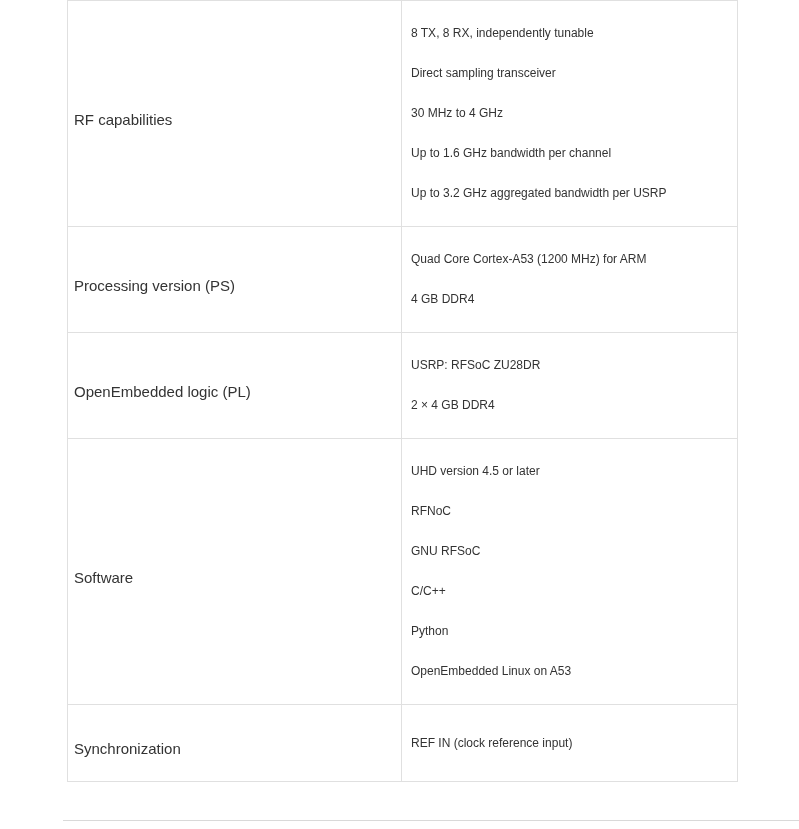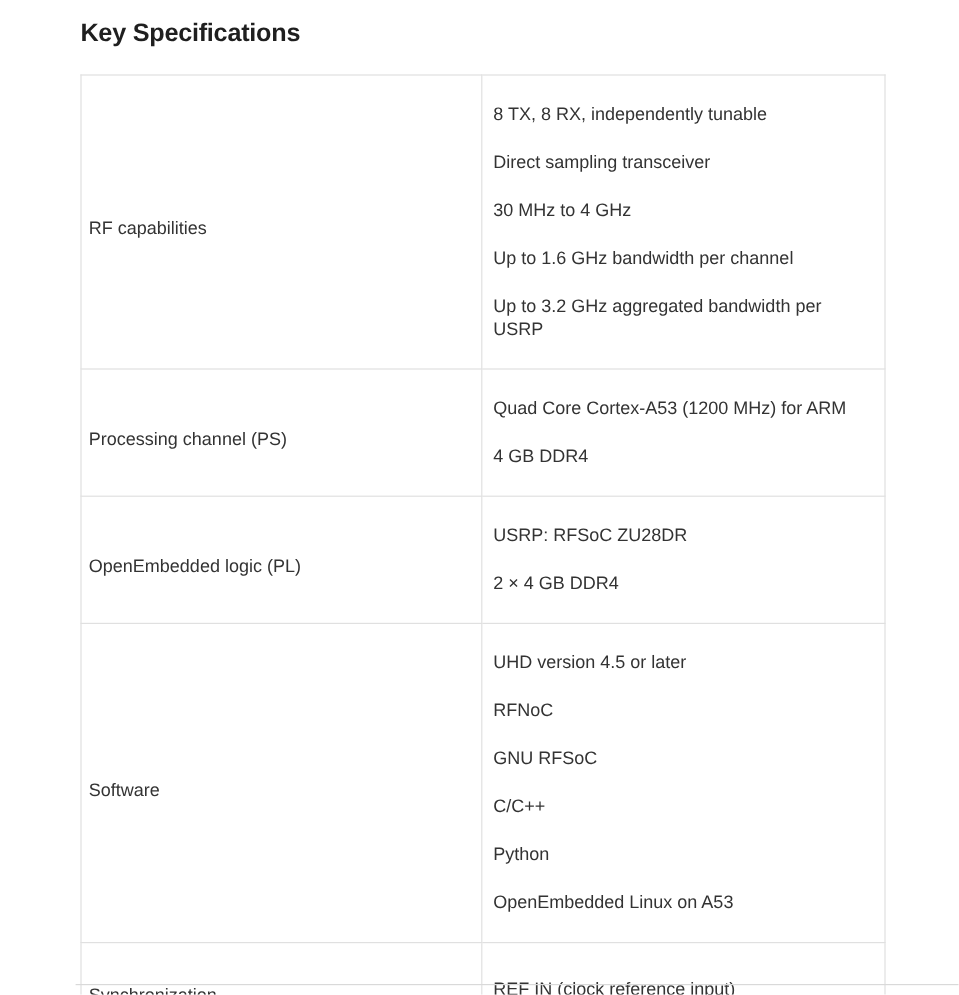--- a/index.html
+++ b/index.html
@@ -37,21 +37,21 @@
     width: 334px;
     vertical-align: middle;
     padding: 34px 10px 23px 6px;
     font-size: 15px;
     line-height: 19px;
     color: #333333;
   }
   td.spec-values-cell {
     vertical-align: middle;
     padding: 23px 10px 23px 9px;
-    font-size: 15px;
+    font-size: 12px;
     line-height: 19px;
     color: #333333;
   }
   .spec-line {
     margin: 0;
   }
   .spec-line + .spec-line {
     margin-top: 21px;
   }
   .bottom-rule {
@@ -60,36 +60,35 @@
     right: 0;
     top: 820px;
     height: 1px;
     background: #d9d9d9;
   }
 </style>
 </head>
 <body>
 
 <div class="page">
-  <h1 class="page-title">Key Specifications</h1>
 
   <table class="specs-table">
     <tbody>
         <tr>
           <td class="spec-label-cell">RF capabilities</td>
           <td class="spec-values-cell">
             <p class="spec-line">8 TX, 8 RX, independently tunable</p>
             <p class="spec-line">Direct sampling transceiver</p>
             <p class="spec-line">30 MHz to 4 GHz</p>
             <p class="spec-line">Up to 1.6 GHz bandwidth per channel</p>
             <p class="spec-line">Up to 3.2 GHz aggregated bandwidth per USRP</p>
           </td>
         </tr>
         <tr>
-          <td class="spec-label-cell">Processing channel (PS)</td>
+          <td class="spec-label-cell">Processing version (PS)</td>
           <td class="spec-values-cell">
             <p class="spec-line">Quad Core Cortex-A53 (1200 MHz) for ARM</p>
             <p class="spec-line">4 GB DDR4</p>
           </td>
         </tr>
         <tr>
           <td class="spec-label-cell">OpenEmbedded logic (PL)</td>
           <td class="spec-values-cell">
             <p class="spec-line">USRP: RFSoC ZU28DR</p>
             <p class="spec-line">2 × 4 GB DDR4</p>

